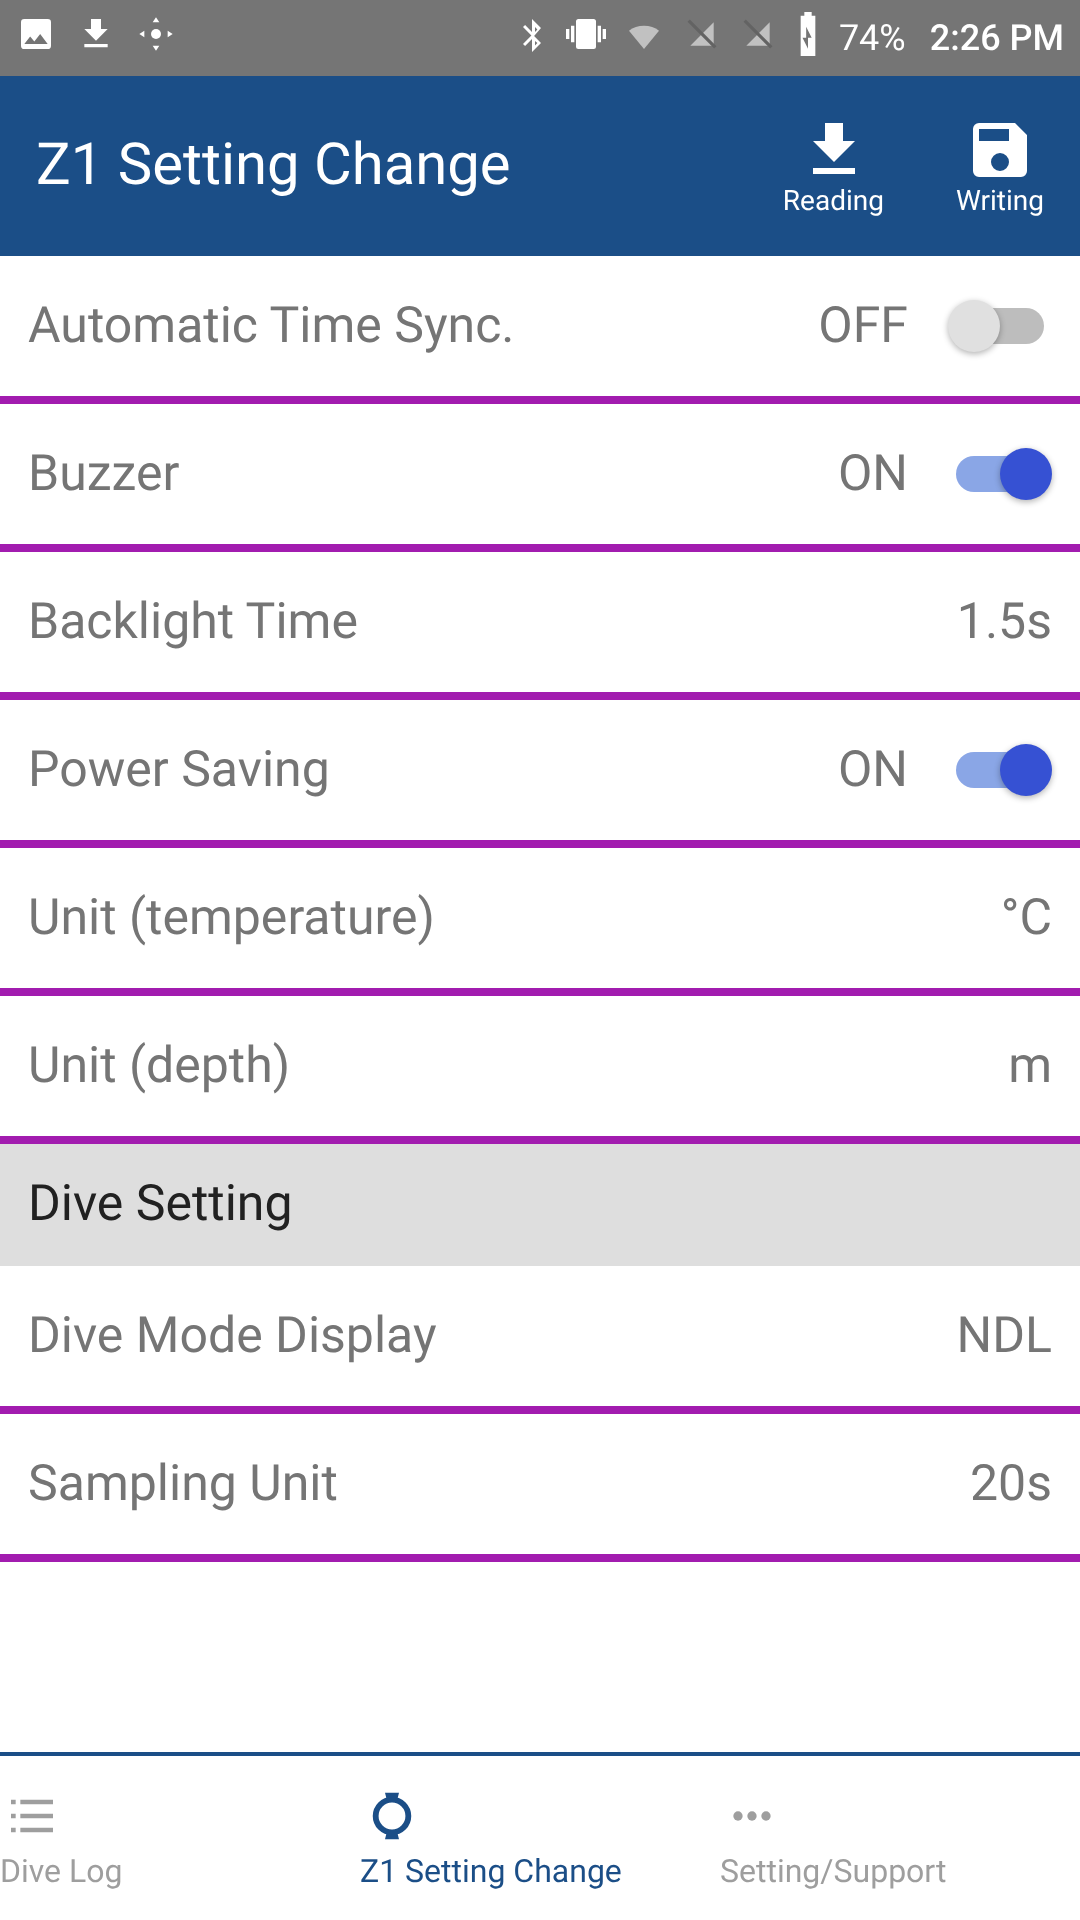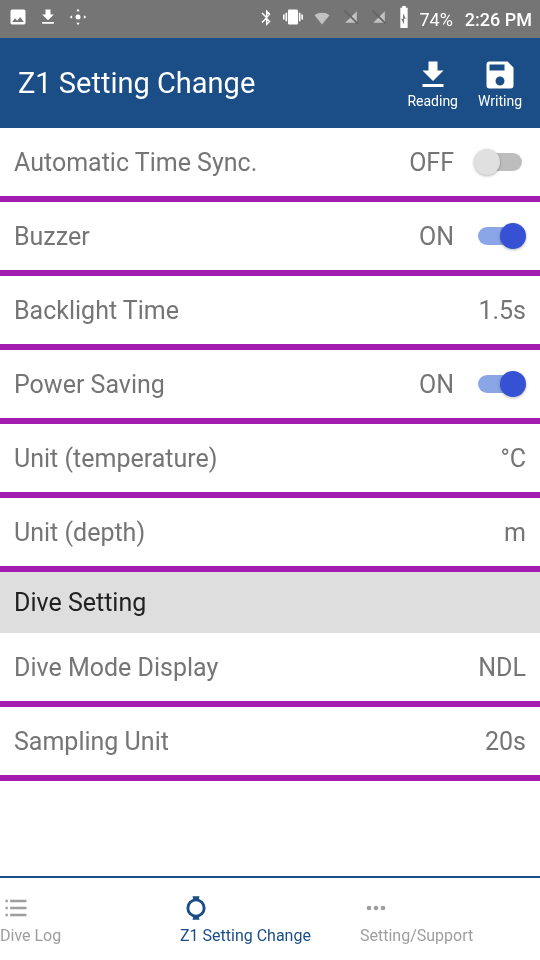--- a/index.html
+++ b/index.html
@@ -4,25 +4,25 @@
 <style>
   * { box-sizing: border-box; margin: 0; padding: 0; }
   html, body { width: 540px; height: 960px; font-family: Roboto, -apple-system, sans-serif; background: #fff; overflow: hidden; }
   .statusbar { height: 38px; background: #757575; color: #fff; display: flex; padding: 0 8px; font-size: 18px; }
   .statusbar .left-icons { display: flex; gap: 10px; align-items: center; }
   .statusbar .right-icons { margin-left: auto; display: flex; gap: 8px; align-items: center; }
   .statusbar .dim { opacity: 0.55; }
   .statusbar .clock { font-weight: 500; margin-left: 4px; }
   .appbar { height: 90px; background: #1b4e87; color: #fff; display: flex; align-items: center; padding: 0 18px; }
   .appbar .title { font-size: 29px; font-weight: 400; }
-  .appbar .actions { margin-left: auto; display: flex; gap: 20px; }
+  .appbar .actions { margin-left: auto; display: flex; gap: 36px; }
   .appbar .action { display: flex; flex-direction: column; align-items: center; font-size: 14px; }
   .appbar .action svg { width: 36px; height: 36px; }
   .section-header { background: #dedede; color: #212121; font-size: 25px; padding: 16px 14px; font-weight: 400; }
-  .row { height: 74px; display: flex; align-items: center; padding: 0 14px; border-bottom: 6px solid #a21caf; }
+  .row { height: 74px; display: flex; align-items: center; padding: 0 14px; border-bottom: 4px solid #a21caf; }
   .row .label { font-size: 25px; color: #757575; flex: 1; }
   .row .value { font-size: 25px; color: #757575; margin-right: 20px; }
   .row .value-only { font-size: 25px; color: #757575; margin-left: auto; }
   .toggle { width: 52px; height: 30px; position: relative; }
   .toggle .track { width: 44px; height: 18px; border-radius: 9px; position: absolute; top: 6px; left: 4px; }
   .toggle .thumb { width: 26px; height: 26px; border-radius: 50%; position: absolute; top: 2px; box-shadow: 0 1px 3px rgba(0,0,0,0.3); }
   .toggle.off .track { background: #bdbdbd; }
   .toggle.off .thumb { background: #e0e0e0; left: 0; }
   .toggle.on .track { background: #8aa6e6; }
   .toggle.on .thumb { background: #3651d3; right: 0; }

